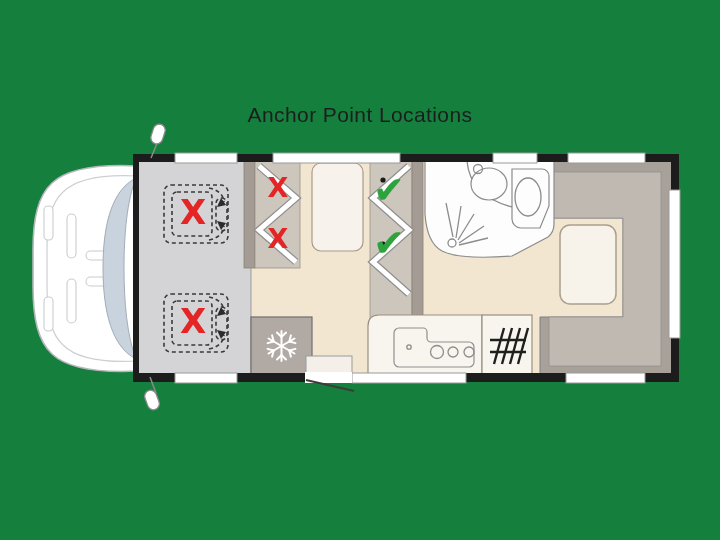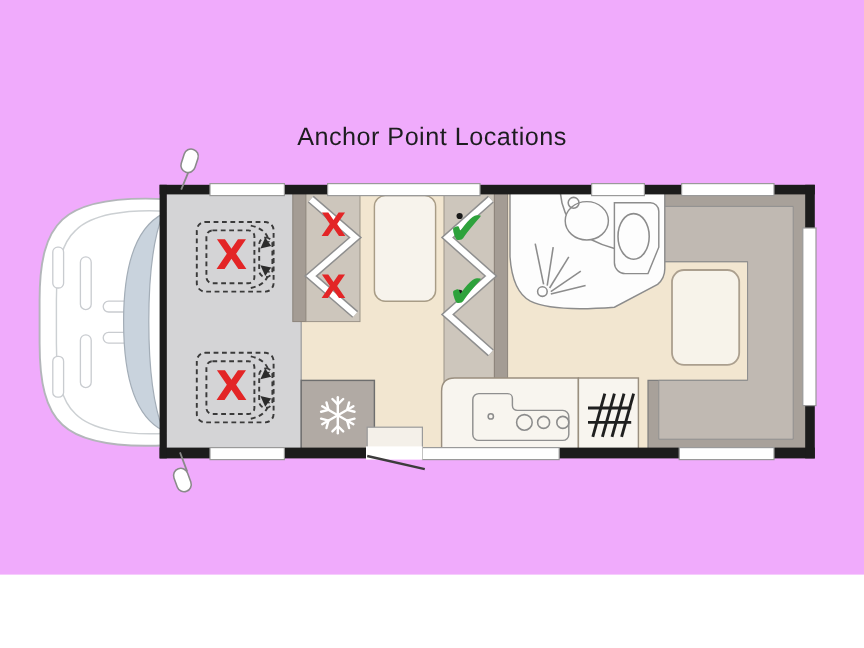--- a/index.html
+++ b/index.html
@@ -1,16 +1,16 @@
 <!DOCTYPE html>
 <html><head>
 <meta charset="utf-8">
 <style>
   html,body{margin:0;padding:0;background:#ffffff;}
-  .stage{position:relative;width:720px;height:479px;background:#f0abfc;overflow:hidden;
+  .stage{position:relative;width:720px;height:540px;background:#15803d;overflow:hidden;
          font-family:"Liberation Sans",sans-serif;}
   .title{position:absolute;top:103px;left:0;width:100%;text-align:center;
          font-size:21px;font-weight:500;letter-spacing:.4px;color:#1d1d1f;}
   svg{position:absolute;top:0;left:0;}
   .dash{fill:none;stroke:#3a3a3a;stroke-width:1.6;stroke-dasharray:4 3;}
   .roomline{fill:#fdfdfd;stroke:#8c8c8c;stroke-width:1.2;}
   .fixline{fill:none;stroke:#8c8c8c;stroke-width:1.3;}
   .winrect{fill:#ffffff;stroke:#9a9a9a;stroke-width:1;}
   .strap-casing{fill:none;stroke:#8f8f8f;stroke-width:7.5;}
   .strap{fill:none;stroke:#ffffff;stroke-width:5;}

